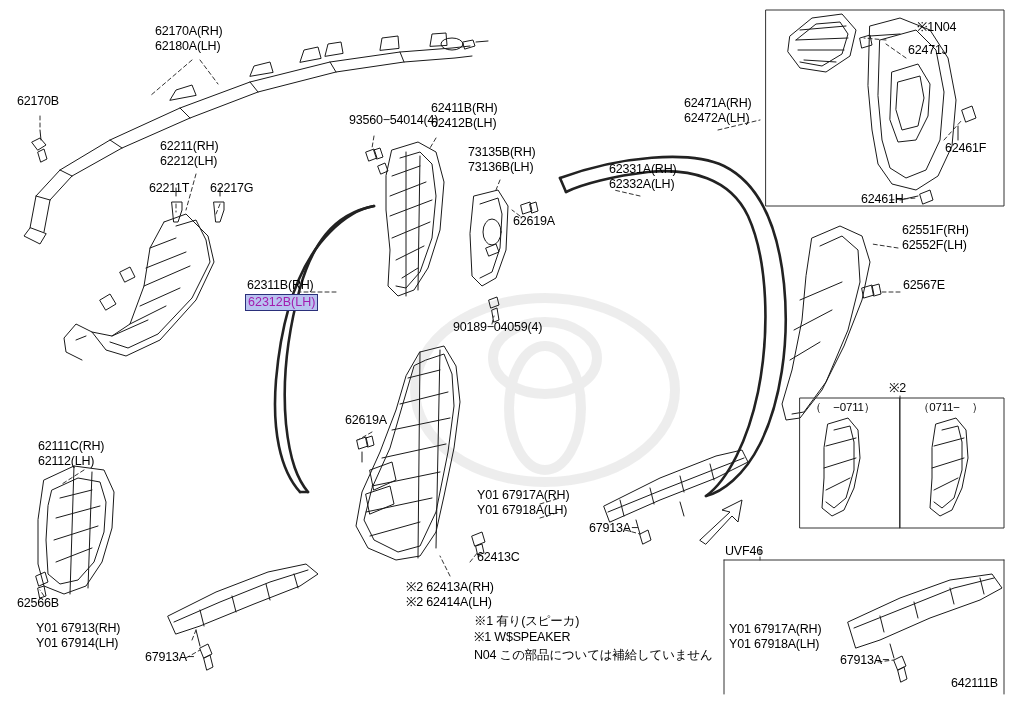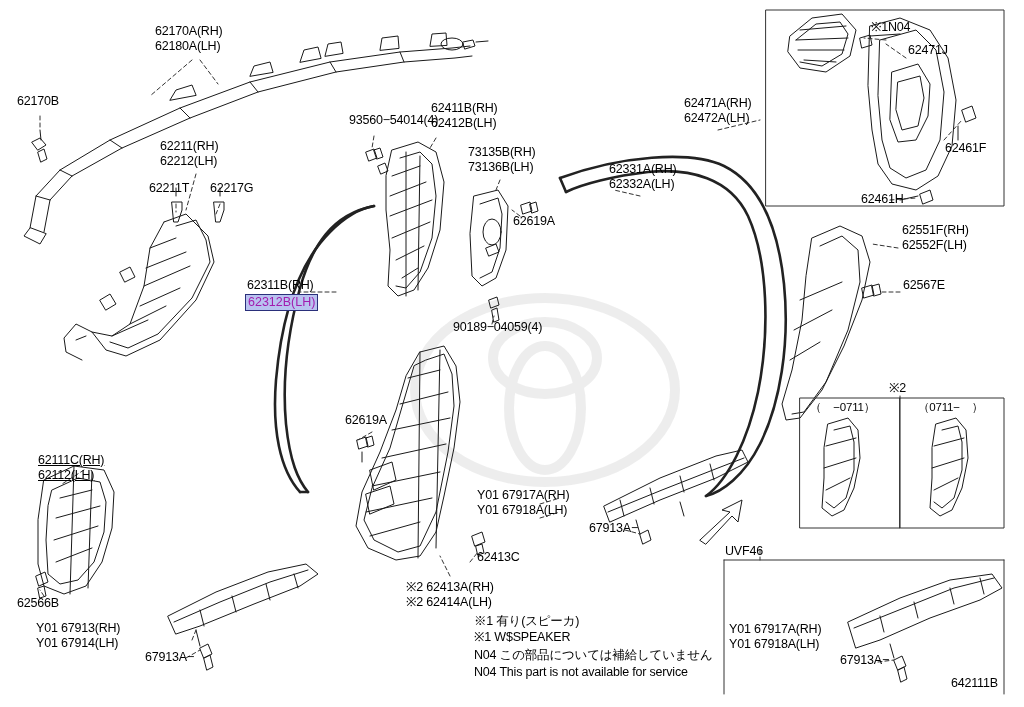--- a/index.html
+++ b/index.html
@@ -233,49 +233,48 @@
 73136B(LH)</div>
   <div class="lbl" style="left:160px;top:139px;">62211(RH)
 62212(LH)</div>
   <div class="lbl" style="left:149px;top:181px;">62211T</div>
   <div class="lbl" style="left:210px;top:181px;">62217G</div>
   <div class="lbl" style="left:513px;top:214px;">62619A</div>
   <div class="lbl" style="left:609px;top:162px;">62331A(RH)
 62332A(LH)</div>
   <div class="lbl" style="left:684px;top:96px;">62471A(RH)
 62472A(LH)</div>
-  <div class="lbl" style="left:871px;top:20px;">※1N04</div>
+  <div class="lbl" style="left:917px;top:20px;">※1N04</div>
   <div class="lbl" style="left:908px;top:43px;">62471J</div>
   <div class="lbl" style="left:945px;top:141px;">62461F</div>
   <div class="lbl" style="left:861px;top:192px;">62461H</div>
   <div class="lbl" style="left:902px;top:223px;">62551F(RH)
 62552F(LH)</div>
   <div class="lbl" style="left:903px;top:278px;">62567E</div>
   <div class="lbl" style="left:453px;top:320px;">90189−04059(4)</div>
   <div class="lbl" style="left:345px;top:413px;">62619A</div>
-  <div class="lbl" style="left:38px;top:453px;text-decoration:underline;">62111C(RH)
+  <div class="lbl" style="left:38px;top:439px;">62111C(RH)
 62112(LH)</div>
   <div class="lbl" style="left:889px;top:381px;">※2</div>
   <div class="lbl small" style="left:810px;top:401px;">（    −0711）</div>
   <div class="lbl small" style="left:918px;top:401px;">（0711−    ）</div>
   <div class="lbl" style="left:477px;top:488px;">Y01 67917A(RH)
 Y01 67918A(LH)</div>
   <div class="lbl" style="left:589px;top:521px;">67913A−</div>
   <div class="lbl" style="left:725px;top:544px;">UVF46</div>
   <div class="lbl" style="left:477px;top:550px;">62413C</div>
   <div class="lbl" style="left:406px;top:580px;">※2 62413A(RH)
 ※2 62414A(LH)</div>
   <div class="lbl" style="left:17px;top:596px;">62566B</div>
   <div class="lbl" style="left:36px;top:621px;">Y01 67913(RH)
 Y01 67914(LH)</div>
   <div class="lbl" style="left:145px;top:650px;">67913A−</div>
   <div class="lbl" style="left:474px;top:614px;">※1 有り(スピーカ)</div>
   <div class="lbl" style="left:474px;top:630px;">※1 W$SPEAKER</div>
   <div class="lbl" style="left:474px;top:648px;">N04 この部品については補給していません</div>
-  <div class="lbl" style="left:474px;top:665px;">N04 This part is not available for service</div>
   <div class="lbl" style="left:729px;top:622px;">Y01 67917A(RH)
 Y01 67918A(LH)</div>
   <div class="lbl" style="left:840px;top:653px;">67913A−</div>
   <div class="lbl" style="left:951px;top:676px;">642111B</div>
 
   <div class="lbl" style="left:247px;top:278px;">62311B(RH)</div>
   <div class="hl" style="left:245px;top:294px;">62312B(LH)</div>
 
 </div>
 

